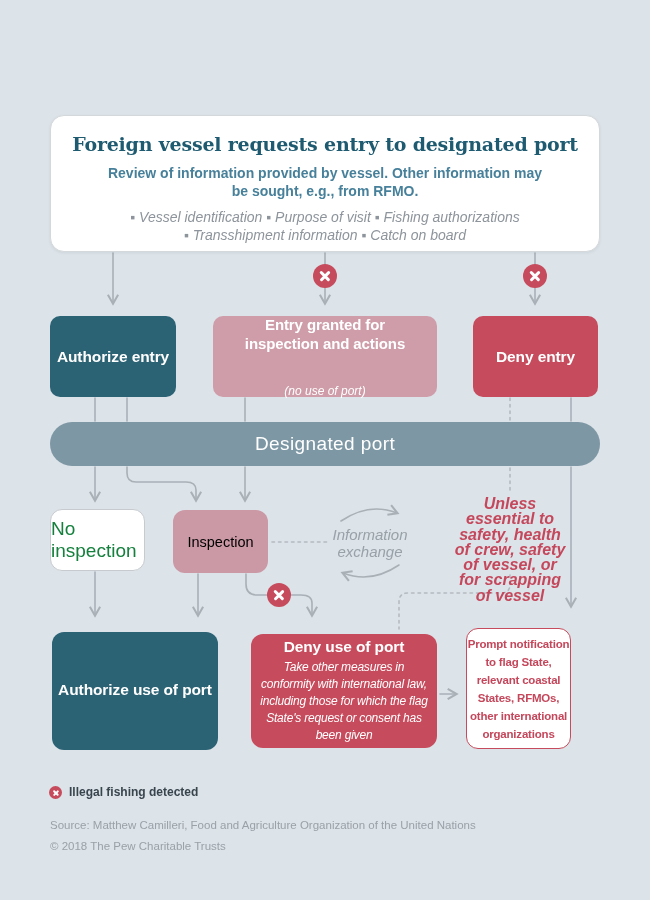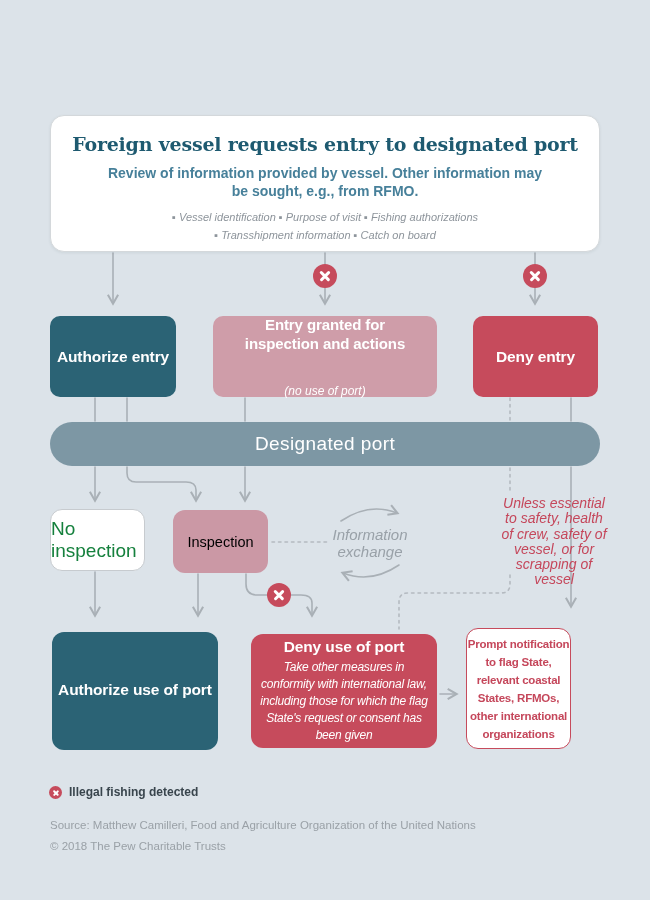--- a/index.html
+++ b/index.html
@@ -13,42 +13,42 @@
   .phase-pill{left:50px;width:550px;background:#7d97a4;border-radius:22px;color:#fff;
     display:flex;align-items:center;justify-content:center;font-weight:300;letter-spacing:.4px;}
   #pill-prior{top:51px;height:43px;font-size:17px;}
   #pill-port{top:422px;height:44px;font-size:19px;}
 
   #request-box{left:50px;top:115px;width:550px;height:137px;background:#fff;border:1px solid #d4d8db;
     border-radius:14px;box-shadow:0 1px 3px rgba(40,60,70,.08);text-align:center;}
   #request-title{margin-top:17px;font-family:"DejaVu Serif","Liberation Serif",serif;
     font-weight:700;font-size:19px;color:#1e5a70;letter-spacing:-.2px;}
   #request-subtitle{margin:9px auto 0;width:440px;font-size:14px;font-weight:700;color:#47809a;line-height:18px;}
-  .bullet-line{margin-top:4px;font-size:11px;font-style:italic;color:#8d949b;line-height:14px;}
+  .bullet-line{margin-top:4px;font-size:14px;font-style:italic;color:#8d949b;line-height:14px;}
   #bullets1{margin-top:10px;}
 
   .node{border-radius:10px;color:#fff;display:flex;flex-direction:column;
     align-items:center;justify-content:center;text-align:center;}
   .node-title{font-weight:700;font-size:15.5px;line-height:19px;letter-spacing:-.1px;}
   #box-authorize-entry{left:50px;top:316px;width:126px;height:81px;background:#2b6375;}
   #box-entry-granted{left:213px;top:316px;width:224px;height:81px;background:#cf9da9;gap:29px;}
   #box-entry-granted .node-title{width:190px;font-size:15px;}
   #entry-granted-note{font-style:italic;font-size:12px;margin-top:2px;}
   #box-deny-entry{left:473px;top:316px;width:125px;height:81px;background:#c64b5c;}
 
   #box-no-inspection{left:50px;top:509px;width:95px;height:62px;background:#fff;
     border:1.5px solid #c7cbcf;border-radius:12px;display:flex;align-items:center;justify-content:center;
     color:#15803d;font-size:19px;}
   #box-inspection{left:173px;top:510px;width:95px;height:63px;background:#cb98a5;border-radius:12px;
     display:flex;align-items:center;justify-content:center;color:#000000;font-size:14.5px;}
 
   #info-exchange{left:315px;top:526px;width:110px;text-align:center;color:#99a1a8;
     font-size:15px;font-style:italic;line-height:17px;}
   #unless-note{left:454px;top:496px;width:112px;text-align:center;color:#c5475b;
-    font-size:14px;font-weight:400;font-style:italic;line-height:15.3px;margin-left:44px;}
+    font-size:16px;font-weight:700;font-style:italic;line-height:15.3px;}
 
   .bottom-box{border-radius:12px;display:flex;flex-direction:column;align-items:center;
     justify-content:center;text-align:center;color:#fff;}
   .bottom-title{font-weight:700;font-size:15.5px;margin-bottom:3px;letter-spacing:-.1px;}
   .bottom-body{font-style:italic;font-size:12.3px;line-height:17.5px;letter-spacing:-.2px;}
   #box-authorize-use{left:52px;top:632px;width:166px;height:118px;background:#2b6375;}
   #box-authorize-use .bottom-body{width:150px;}
   #box-deny-use{left:251px;top:634px;width:186px;height:114px;background:#c64b5c;}
   #box-deny-use .bottom-body{width:176px;font-size:12px;line-height:17px;}
   #box-notify{left:466px;top:628px;width:105px;height:121px;background:#fff;border:1.5px solid #c64b5c;

